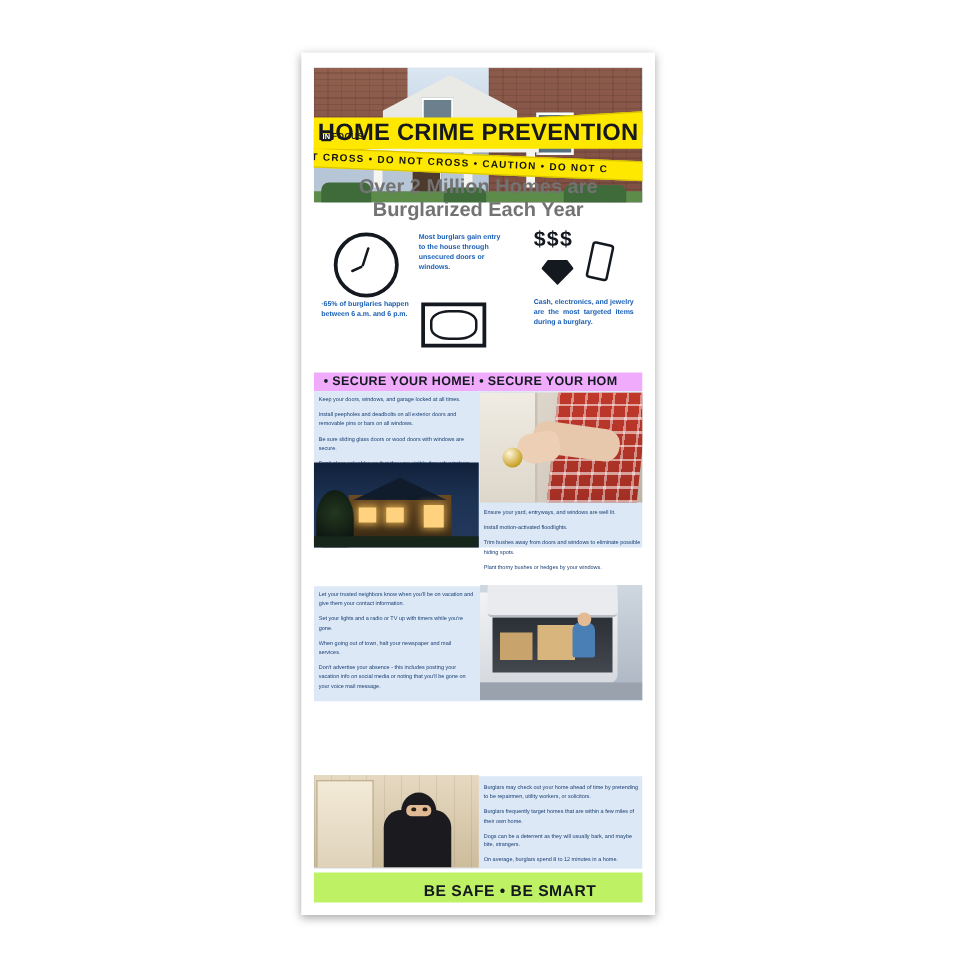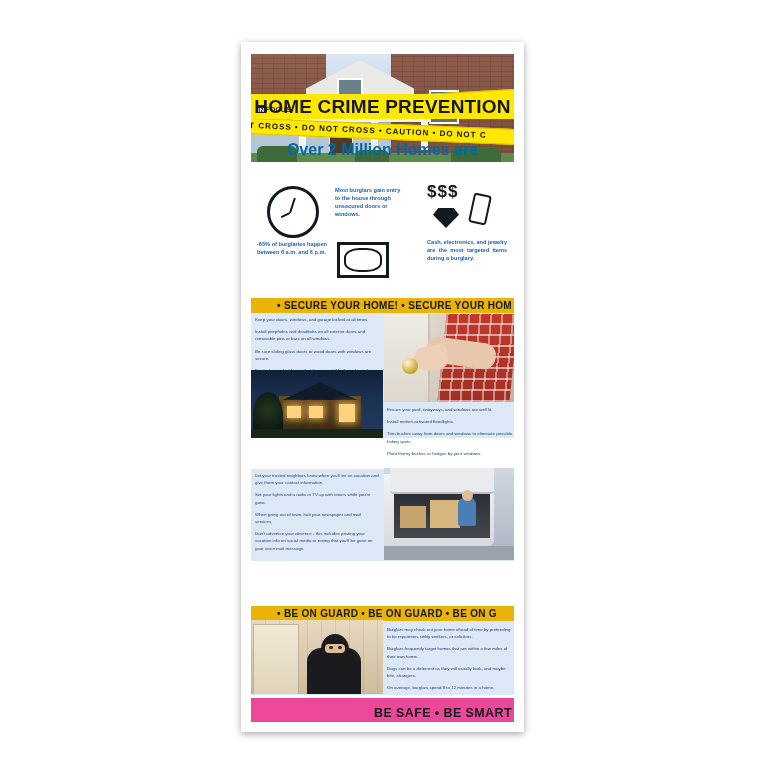--- a/index.html
+++ b/index.html
@@ -166,21 +166,21 @@
     letter-spacing: .2px;
     color: #16181d;
     font-family: "Liberation Sans", sans-serif;
   }
 
   
   .headline {
     position: absolute;
     left: 0; top: 86px; width: 263px;
     text-align: center;
-    color: #0369a1;
+    color: #737373;
     font-size: 16px;
     font-weight: bold;
     line-height: 19px;
     z-index: 6;
   }
 
   
   .stats {
     position: absolute; left: 0; top: 128px; width: 263px; height: 112px;
   }
@@ -230,29 +230,29 @@
   }
   .stat-money-text {
     position: absolute; left: 176px; top: 56px; width: 80px;
     color: #1a5fb4; font-size: 5.6px; line-height: 8px; font-weight: bold;
     text-align: justify;
   }
 
   
   .sec-bar {
     position: absolute; left: 0; width: 263px; height: 15px;
-    background: #eab308;
+    background: #f0abfc;
     color: #14181f;
     font-size: 10px;
     font-weight: bold;
     line-height: 15px;
     white-space: nowrap;
     overflow: hidden;
     letter-spacing: .3px;
-    padding-left: 26px;
+    padding-left: 8px;
     box-sizing: border-box;
   }
 
   
   .sec-secure { position: absolute; left: 0; top: 244px; width: 263px; height: 110px; }
   .panel-blue { background: #dce8f6; }
   .txt-blue {
     color: #1a3f73; font-size: 4.4px; line-height: 7.2px;
   }
   .bullets p { margin: 0 0 5px 0; }
@@ -376,24 +376,23 @@
   .ph-burglar .eye {
     position: absolute; top: 26px; width: 4px; height: 3px; background: #2b2118; border-radius: 2px;
   }
   .ph-burglar .e1 { left: 78px; }
   .ph-burglar .e2 { left: 87px; }
   .guard-text { position: absolute; left: 136px; top: 572px; width: 126px; }
 
   
   .footer {
     position: absolute; left: 0; top: 644px; width: 314px; height: 30px;
-    background: #ec4899;
+    background: #bef264;
     display: flex; flex-direction: column; align-items: center; justify-content: center;
     color: #14181f;
-    padding-left: 35px;
   }
   .footer .l1 { font-size: 12.5px; font-weight: bold; letter-spacing: .4px; }
   .footer .l2 { font-size: 12.5px; font-weight: bold; letter-spacing: .2px; }
 
   .left-bullets {
     position: absolute; left: 4px; top: 262px; width: 124px;
   }
   .plan-bullets {
     position: absolute; left: 4px; top: 418px; width: 124px;
   }
@@ -429,20 +428,21 @@
 
       <div class="tape tape-top1">CAUTION  DO NOT CROSS  •  DO NOT CROSS  •  DO NO</div>
       <div class="tape tape-top2">T CROSS  •  DO NOT CROSS  •  CAUTION  •  DO NOT C</div>
 
       <div class="title-band">
         <span class="t">HOME CRIME PREVENTION</span>
       </div>
 
       <div class="headline">
         <div>Over 2 Million Homes are</div>
+        <div>Burglarized Each Year</div>
       </div>
 
       <div class="stats">
         <div class="clock"></div>
         <div class="stat-clock-text">·65% of burglaries happen between 6 a.m. and 6 p.m.</div>
 
         <div class="stat-window-text">Most burglars gain entry to the house through unsecured doors or windows.</div>
         <div class="window-icon"></div>
 
         <div class="money">
@@ -502,21 +502,20 @@
         <div class="vanbody"></div>
         <div class="hatch"></div>
         <div class="cargo"></div>
         <div class="box1"></div>
         <div class="box2"></div>
         <div class="kid"></div>
         <div class="kidhead"></div>
         <div class="drive"></div>
       </div>
 
-      <div class="sec-bar" style="top:552px;">• BE ON GUARD • BE ON GUARD • BE ON G</div>
       <div class="sec-guard panel-blue" style="top:567px; height:74px;"></div>
 
       <div class="photo ph-burglar">
         <div class="wall"></div>
         <div class="door"></div>
         <div class="body"></div>
         <div class="head"></div>
         <div class="face"></div>
         <div class="eye e1"></div>
         <div class="eye e2"></div>

